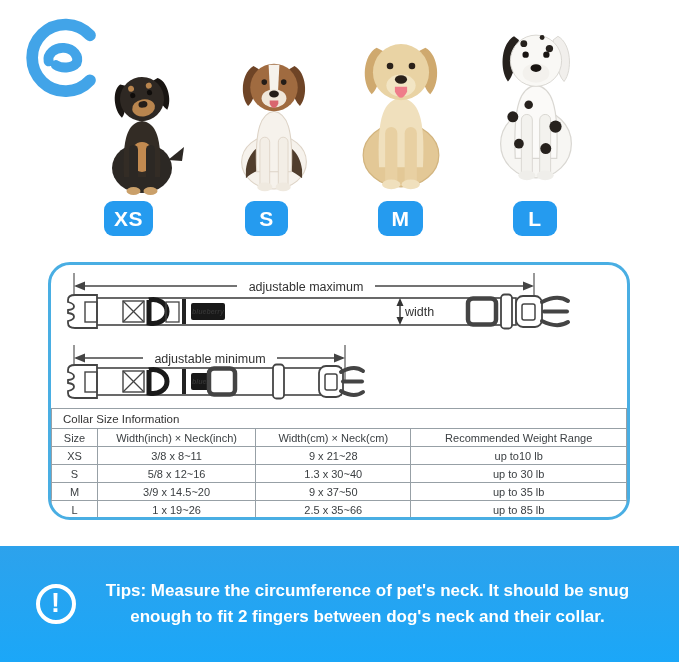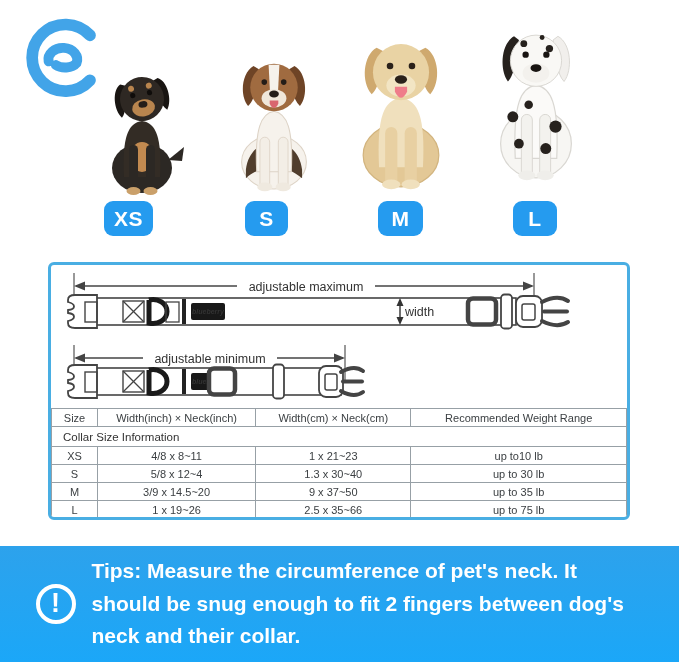--- a/index.html
+++ b/index.html
@@ -24,21 +24,21 @@
     display:flex;align-items:center;justify-content:center;
     letter-spacing:0.5px;
   }
   .badge-xs{left:104px;width:49px;}
   .badge-s{left:245px;width:43px;}
   .badge-m{left:378px;width:45px;}
   .badge-l{left:513px;width:44px;}
   
   .panel{
     position:absolute;left:48px;top:262px;width:582px;height:258px;
-    border:3px solid #49aee3;border-radius:6px;background:#fff;
+    border:3px solid #49aee3;border-radius:22px;background:#fff;
     box-sizing:border-box;overflow:hidden;
   }
   .diagram{position:absolute;left:0;top:0;width:576px;height:143px;}
   .diagram text{font-family:"Liberation Sans", sans-serif;fill:#333;}
   
   .size-table{
     position:absolute;left:0;top:143px;width:576px;
     border-collapse:collapse;table-layout:fixed;
     font-size:11px;color:#3c4043;
   }
@@ -60,22 +60,22 @@
     display:flex;align-items:center;justify-content:center;gap:16px;
     box-sizing:border-box;
   }
   .tips-icon{
     width:40px;height:40px;border:4px solid #ffffff;border-radius:50%;
     display:flex;align-items:center;justify-content:center;flex:0 0 auto;
     color:#fff;font-weight:bold;font-size:27px;line-height:1;
     padding-bottom:2px;box-sizing:border-box;
   }
   .tips-text{
-    width:552px;color:#ffffff;font-weight:bold;font-size:21px;
-    line-height:1.55;text-align:left;
+    width:552px;color:#ffffff;font-weight:bold;font-size:17px;
+    line-height:1.55;text-align:center;
   }
 </style>
 </head>
 <body>
 
 <svg class="logo" viewBox="0 0 100 100" aria-hidden="true">
   <path d="M 80,27 A 37,37 0 1 0 80,77" fill="none" stroke="#42a4e8" stroke-width="13" stroke-linecap="round"></path>
   <path d="M 34,56 A 16,13 0 1 1 65,58 C 60,64 48,64 42,60" fill="none" stroke="#42a4e8" stroke-width="11" stroke-linecap="round"></path>
 </svg>
 
@@ -236,51 +236,51 @@
 
   <table class="size-table">
     <colgroup>
       <col class="col-size">
         <col class="col-inch">
         <col class="col-cm">
         <col class="col-weight">
     </colgroup>
     <tbody>
       <tr>
+        <td class="title-cell" colspan="4">Collar Size Information</td>
+      </tr>
+      <tr>
         <th>Size</th>
         <th>Width(inch)  ×  Neck(inch)</th>
         <th>Width(cm)  ×  Neck(cm)</th>
         <th>Recommended Weight Range</th>
       </tr>
       <tr>
-        <td class="title-cell" colspan="4">Collar Size Information</td>
-      </tr>
-      <tr>
         <td>XS</td>
-        <td>4/8 x 8~11</td>
-        <td>1 x 21~23</td>
+        <td>3/8 x 8~11</td>
+        <td>9 x 21~28</td>
         <td>up to10 lb</td>
       </tr>
       <tr>
         <td>S</td>
-        <td>5/8 x 12~4</td>
+        <td>5/8 x 12~16</td>
         <td>1.3 x 30~40</td>
         <td>up to 30 lb</td>
       </tr>
       <tr>
         <td>M</td>
         <td>3/9 x 14.5~20</td>
         <td>9 x 37~50</td>
         <td>up to 35 lb</td>
       </tr>
       <tr>
         <td>L</td>
         <td>1 x 19~26</td>
         <td>2.5 x 35~66</td>
-        <td>up to 75 lb</td>
+        <td>up to 85 lb</td>
       </tr>
     </tbody>
   </table>
 </div>
 
 <div class="banner">
   <div class="tips-icon">!</div>
   <div class="tips-text">Tips: Measure the circumference of pet's neck. It should be snug enough to fit 2 fingers between dog's neck and their collar.</div>
 </div>
 

